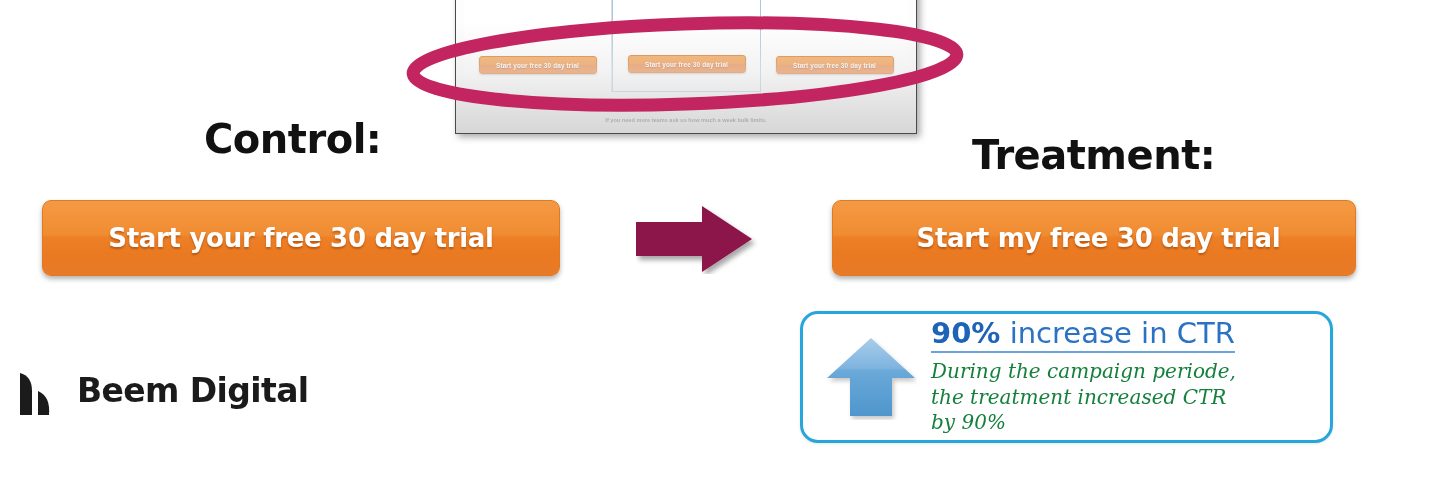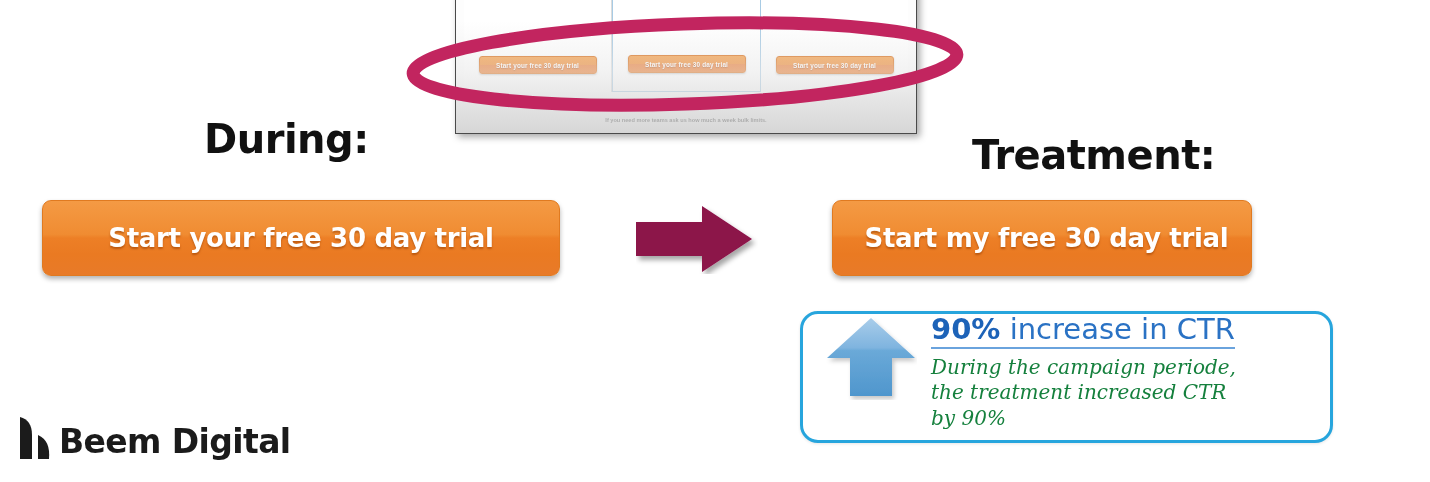--- a/index.html
+++ b/index.html
@@ -126,21 +126,21 @@
     justify-content: center;
     color: #ffffff;
     font-family: "DejaVu Sans", sans-serif;
     font-weight: bold;
     font-size: 26px;
     letter-spacing: -0.3px;
     text-shadow: 0 2px 2px rgba(150,62,0,.55);
     box-shadow: 0 3px 5px rgba(0,0,0,.30);
   }
   #control-cta   { left: 42px;  top: 200px; width: 518px; height: 76px; }
-  #treatment-cta { left: 832px; top: 200px; width: 420px; height: 76px; padding-left: 9px; }
+  #treatment-cta { left: 832px; top: 200px; width: 524px; height: 76px; padding-left: 9px; }
 
   
   #transition-arrow {
     position: absolute;
     left: 636px;
     top: 204px;
     width: 122px;
     height: 70px;
   }
 
@@ -149,20 +149,21 @@
     position: absolute;
     left: 800px;
     top: 311px;
     width: 533px;
     height: 132px;
     background: #ffffff;
     border: 3px solid #27a5dd;
     border-radius: 18px;
     box-sizing: border-box;
     display: flex;
+    align-items: center;
     padding: 0 16px 0 22px;
     box-shadow: 0 1px 3px rgba(0,0,0,.10);
   }
   #result-arrow-icon {
     width: 92px;
     height: 86px;
     flex: none;
     margin-right: 14px;
   }
   .callout-text { flex: 1; min-width: 0; }
@@ -187,24 +188,24 @@
     font-size: 20px;
     line-height: 1.28;
     color: #15803d;
     max-width: 310px;
   }
 
   
   #brand-logo {
     position: absolute;
     left: 18px;
-    top: 415px;
-    display: flex;
-    align-items: flex-end;
-    gap: 7px;
+    top: 371px;
+    display: flex;
+    align-items: flex-start;
+    gap: 25px;
   }
   #logo-mark { width: 34px; height: 46px; flex: none; }
   #logo-wordmark {
     font-family: "DejaVu Sans", sans-serif;
     font-weight: bold;
     font-size: 33px;
     letter-spacing: -0.6px;
     color: #1b1b1b;
   }
 </style>
@@ -232,21 +233,21 @@
   </div>
 
   <div id="pricing-footnote">If you need more teams ask us how much a week bulk limits.</div>
   <div class="screenshot-fade"></div>
 </div>
 
 <svg id="pink-ellipse" viewBox="0 0 570 100">
   <ellipse cx="285" cy="50" rx="272" ry="40" fill="none" stroke="#c2255f" stroke-width="13" stroke-linecap="round" transform="rotate(-2 285 50)"></ellipse>
 </svg>
 
-<div class="variant-label" id="control-label">During:</div>
+<div class="variant-label" id="control-label">Control:</div>
 <div class="variant-label" id="treatment-label">Treatment:</div>
 
 <div class="cta" id="control-cta">Start your free 30 day trial</div>
 <div class="cta" id="treatment-cta">Start my free 30 day trial</div>
 
 <svg id="transition-arrow" viewBox="0 0 122 70">
   <defs>
     <filter id="arrShadow" x="-20%" y="-20%" width="150%" height="160%">
       <feDropShadow dx="3" dy="4" stdDeviation="2.5" flood-color="#000" flood-opacity="0.35"></feDropShadow>
     </filter>

